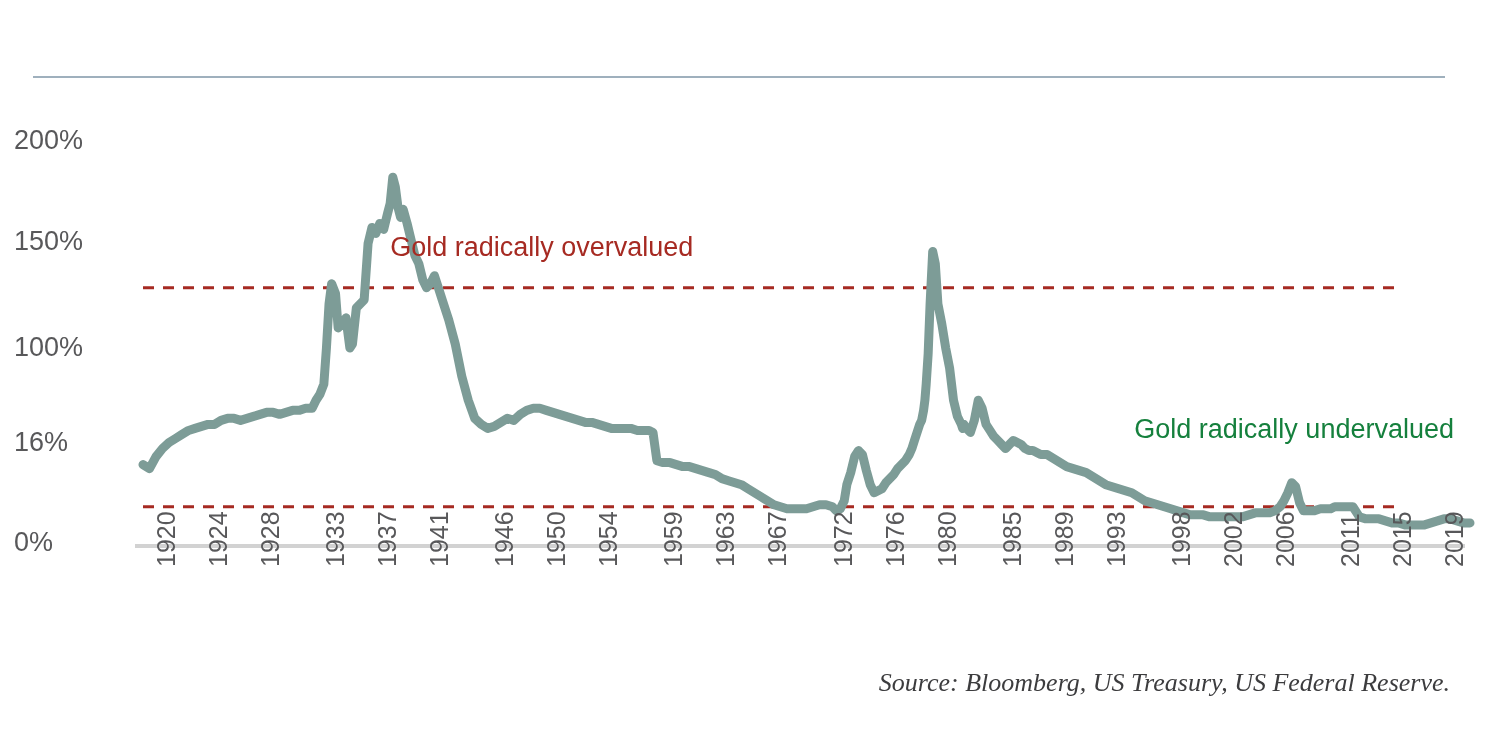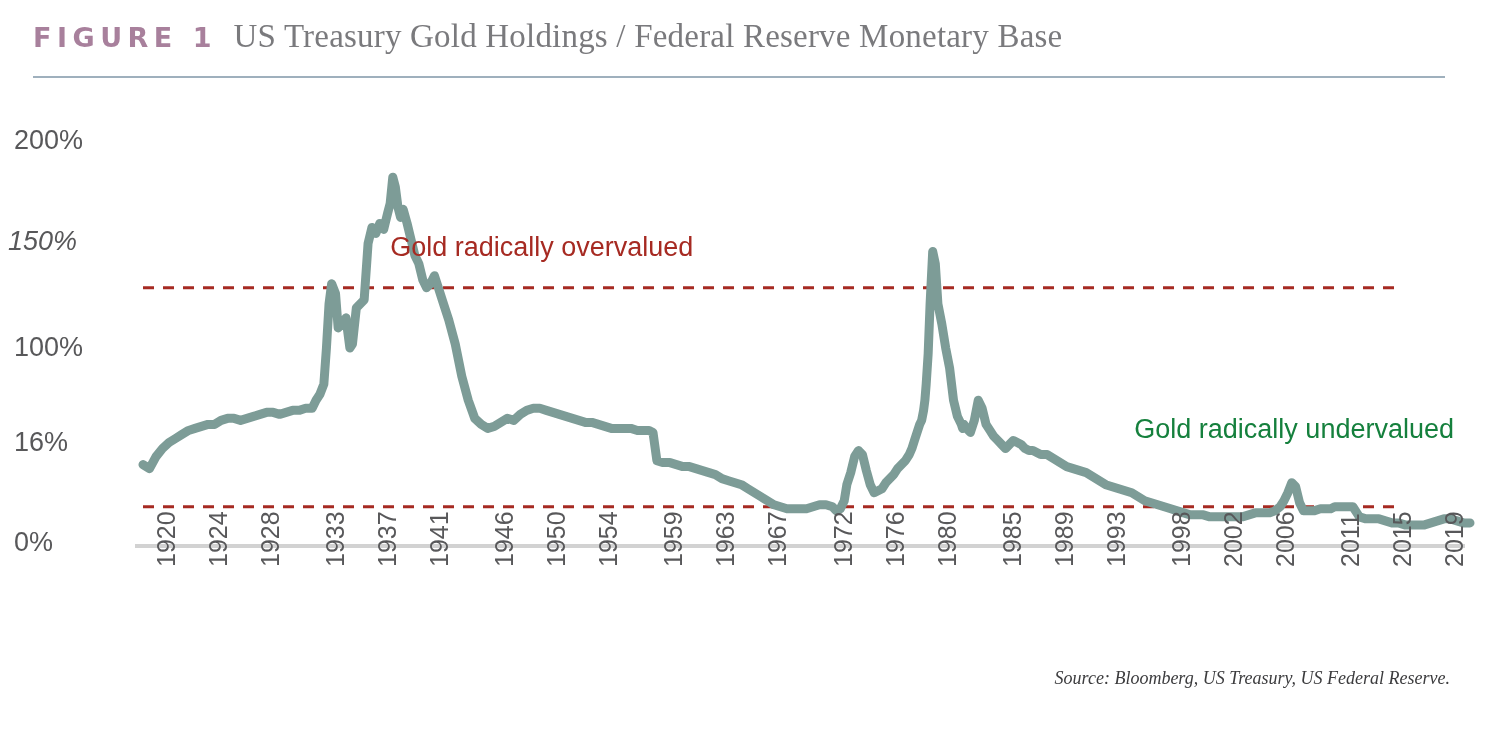--- a/index.html
+++ b/index.html
@@ -65,52 +65,48 @@
     color:#a62a22;
     white-space:nowrap;
     font-family:"Liberation Sans", sans-serif;
     text-align:center;
   }
   #source-note {
     position:absolute;
     right:48px; top:668px;
     font-family:"Liberation Serif", serif;
     font-style:italic;
-    font-size:18px;
+    font-size:26px;
     color:#3c3c3e;
     white-space:nowrap;
   }
 </style>
 </head>
 <body>
 
 <div id="header">
-  <div id="title-row">
-    <span id="figure-label">FIGURE 1</span>
-    <span id="title-text">US Treasury Gold Holdings / Federal Reserve Monetary Base</span>
-  </div>
   <div id="title-rule"></div>
 </div>
 
 <div id="plot-wrap">
   <svg id="chart-svg" width="1498" height="560">
     <g id="g-baseline">
         <line x1="135" y1="454" x2="1465" y2="454" stroke="#d2d2d2" stroke-width="4"></line>
       </g>
     <g id="g-reflines">
         <line x1="143" y1="195.71999999999997" x2="1400" y2="195.71999999999997" stroke="#a62a22" stroke-width="3" stroke-dasharray="11 9" stroke-linecap="butt"></line>
         <line x1="143" y1="414.81" x2="1400" y2="414.81" stroke="#a62a22" stroke-width="3" stroke-dasharray="11 9" stroke-linecap="butt"></line>
       </g>
     <g id="g-series">
         <polyline points="143.00,372.60 149.50,376.62 156.01,364.56 162.51,356.52 169.02,350.49 175.52,346.47 182.03,342.45 188.53,338.43 195.04,336.42 201.54,334.41 208.05,332.40 214.55,332.40 221.06,328.38 227.56,326.37 234.07,326.37 240.57,328.38 247.08,326.37 253.58,324.36 260.09,322.35 266.59,320.34 273.10,320.34 279.60,322.35 286.11,320.34 292.61,318.33 299.12,318.33 305.62,316.32 312.13,316.32 316.03,308.28 319.93,302.25 323.84,292.20 326.44,256.02 329.04,211.80 331.64,191.70 335.55,201.75 338.15,235.92 342.05,231.90 345.95,225.87 349.86,256.02 352.46,252.00 356.36,215.82 360.26,211.80 364.17,207.78 368.07,151.50 371.97,135.42 375.88,141.45 379.78,131.40 383.68,137.43 387.58,121.35 390.19,111.30 392.79,85.17 395.39,95.22 397.99,115.32 400.59,125.37 403.20,117.33 407.10,131.40 411.00,147.48 414.90,163.56 418.81,171.60 422.71,187.68 426.61,195.72 430.52,191.70 434.42,183.66 438.32,195.72 442.23,207.78 448.73,227.88 455.24,252.00 461.74,284.16 468.25,308.28 474.75,326.37 481.25,332.40 487.76,336.42 494.26,334.41 500.77,330.39 507.27,326.37 513.78,328.38 520.28,322.35 526.79,318.33 533.29,316.32 539.80,316.32 546.30,318.33 552.81,320.34 559.31,322.35 565.82,324.36 572.32,326.37 578.83,328.38 585.33,330.39 591.84,330.39 598.34,332.40 604.85,334.41 611.35,336.42 617.86,336.42 624.36,336.42 630.87,336.42 637.37,338.43 641.28,338.43 645.18,338.43 649.08,338.43 652.98,340.44 656.89,368.58 663.39,370.59 669.90,370.59 676.40,372.60 682.91,374.61 689.41,374.61 695.92,376.62 702.42,378.63 708.93,380.64 715.43,382.65 721.94,386.67 728.44,388.68 734.95,390.69 741.45,392.70 747.96,396.72 754.46,400.74 760.97,404.76 767.47,408.78 773.98,412.80 780.48,414.81 786.99,416.82 793.49,416.82 800.00,416.82 806.50,416.82 813.00,414.81 819.51,412.80 826.01,412.80 832.52,414.81 836.42,418.83 840.33,416.82 844.23,408.78 846.83,392.70 850.73,380.64 854.64,364.56 858.54,358.53 862.44,362.55 866.35,378.63 870.25,392.70 874.15,400.74 878.05,398.73 881.96,396.72 885.86,390.69 889.76,386.67 893.67,382.65 897.57,376.62 901.47,372.60 905.37,368.58 909.28,362.55 911.88,356.52 914.48,348.48 917.08,340.44 919.69,332.40 921.64,328.38 923.59,318.33 924.89,308.28 926.19,292.20 928.14,262.05 930.09,211.80 932.70,159.54 935.30,171.60 937.90,211.80 941.80,231.90 945.70,256.02 949.61,276.12 953.51,308.28 957.41,324.36 961.32,332.40 962.62,336.42 963.92,332.40 966.52,336.42 970.42,340.44 974.33,328.38 978.23,308.28 982.13,316.32 986.04,332.40 989.94,338.43 993.84,344.46 997.74,348.48 1001.65,352.50 1005.55,356.52 1009.45,352.50 1013.36,348.48 1017.26,350.49 1021.16,352.50 1025.06,356.52 1028.97,358.53 1032.87,358.53 1036.77,360.54 1040.68,362.55 1047.18,362.55 1053.69,366.57 1060.19,370.59 1066.70,374.61 1073.20,376.62 1079.71,378.63 1086.21,380.64 1092.72,384.66 1099.22,388.68 1105.73,392.70 1112.23,394.71 1118.74,396.72 1125.24,398.73 1131.75,400.74 1138.25,404.76 1144.75,408.78 1151.26,410.79 1157.76,412.80 1164.27,414.81 1170.77,416.82 1177.28,418.83 1183.78,420.84 1190.29,422.85 1196.79,422.85 1203.30,422.85 1209.80,424.86 1216.31,424.86 1222.81,424.86 1229.32,424.86 1235.82,424.86 1242.33,424.86 1248.83,422.85 1255.34,420.84 1261.84,420.84 1265.75,420.84 1269.65,420.84 1274.85,418.83 1280.06,414.81 1283.96,408.78 1287.86,400.74 1291.77,390.69 1295.67,394.71 1299.57,410.79 1303.47,418.83 1307.38,418.83 1313.88,418.83 1320.39,416.82 1326.89,416.82 1330.80,416.82 1334.70,414.81 1339.90,414.81 1346.41,414.81 1352.91,414.81 1359.42,424.86 1365.92,426.87 1372.43,426.87 1378.93,426.87 1385.44,428.88 1391.94,430.89 1398.45,430.89 1404.95,432.90 1411.46,432.90 1417.96,432.90 1424.47,432.90 1430.97,430.89 1437.48,428.88 1443.98,426.87 1450.49,426.87 1456.99,428.88 1463.50,430.89 1470.00,430.89" fill="none" stroke="#7d9c97" stroke-width="9" stroke-linejoin="round" stroke-linecap="round"></polyline>
       </g>
   </svg>
   <div id="ylabels">
       <div class="ytick" style="left: 14px; top: 33px;">200%</div>
-      <div class="ytick" style="left: 8px; top: 133.5px; font-style: italic;">150%</div>
+      <div class="ytick" style="left: 14px; top: 133.5px;">150%</div>
       <div class="ytick" style="left: 14px; top: 240px;">100%</div>
       <div class="ytick" style="left: 14px; top: 334.5px;">16%</div>
       <div class="ytick" style="left: 14px; top: 435px;">0%</div>
     </div>
   <div id="xlabels">
       <div class="xtick" style="left: 152px; top: 475px;">1920</div>
       <div class="xtick" style="left: 204.039px; top: 475px;">1924</div>
       <div class="xtick" style="left: 256.078px; top: 475px;">1928</div>
       <div class="xtick" style="left: 321.127px; top: 475px;">1933</div>
       <div class="xtick" style="left: 373.167px; top: 475px;">1937</div>

